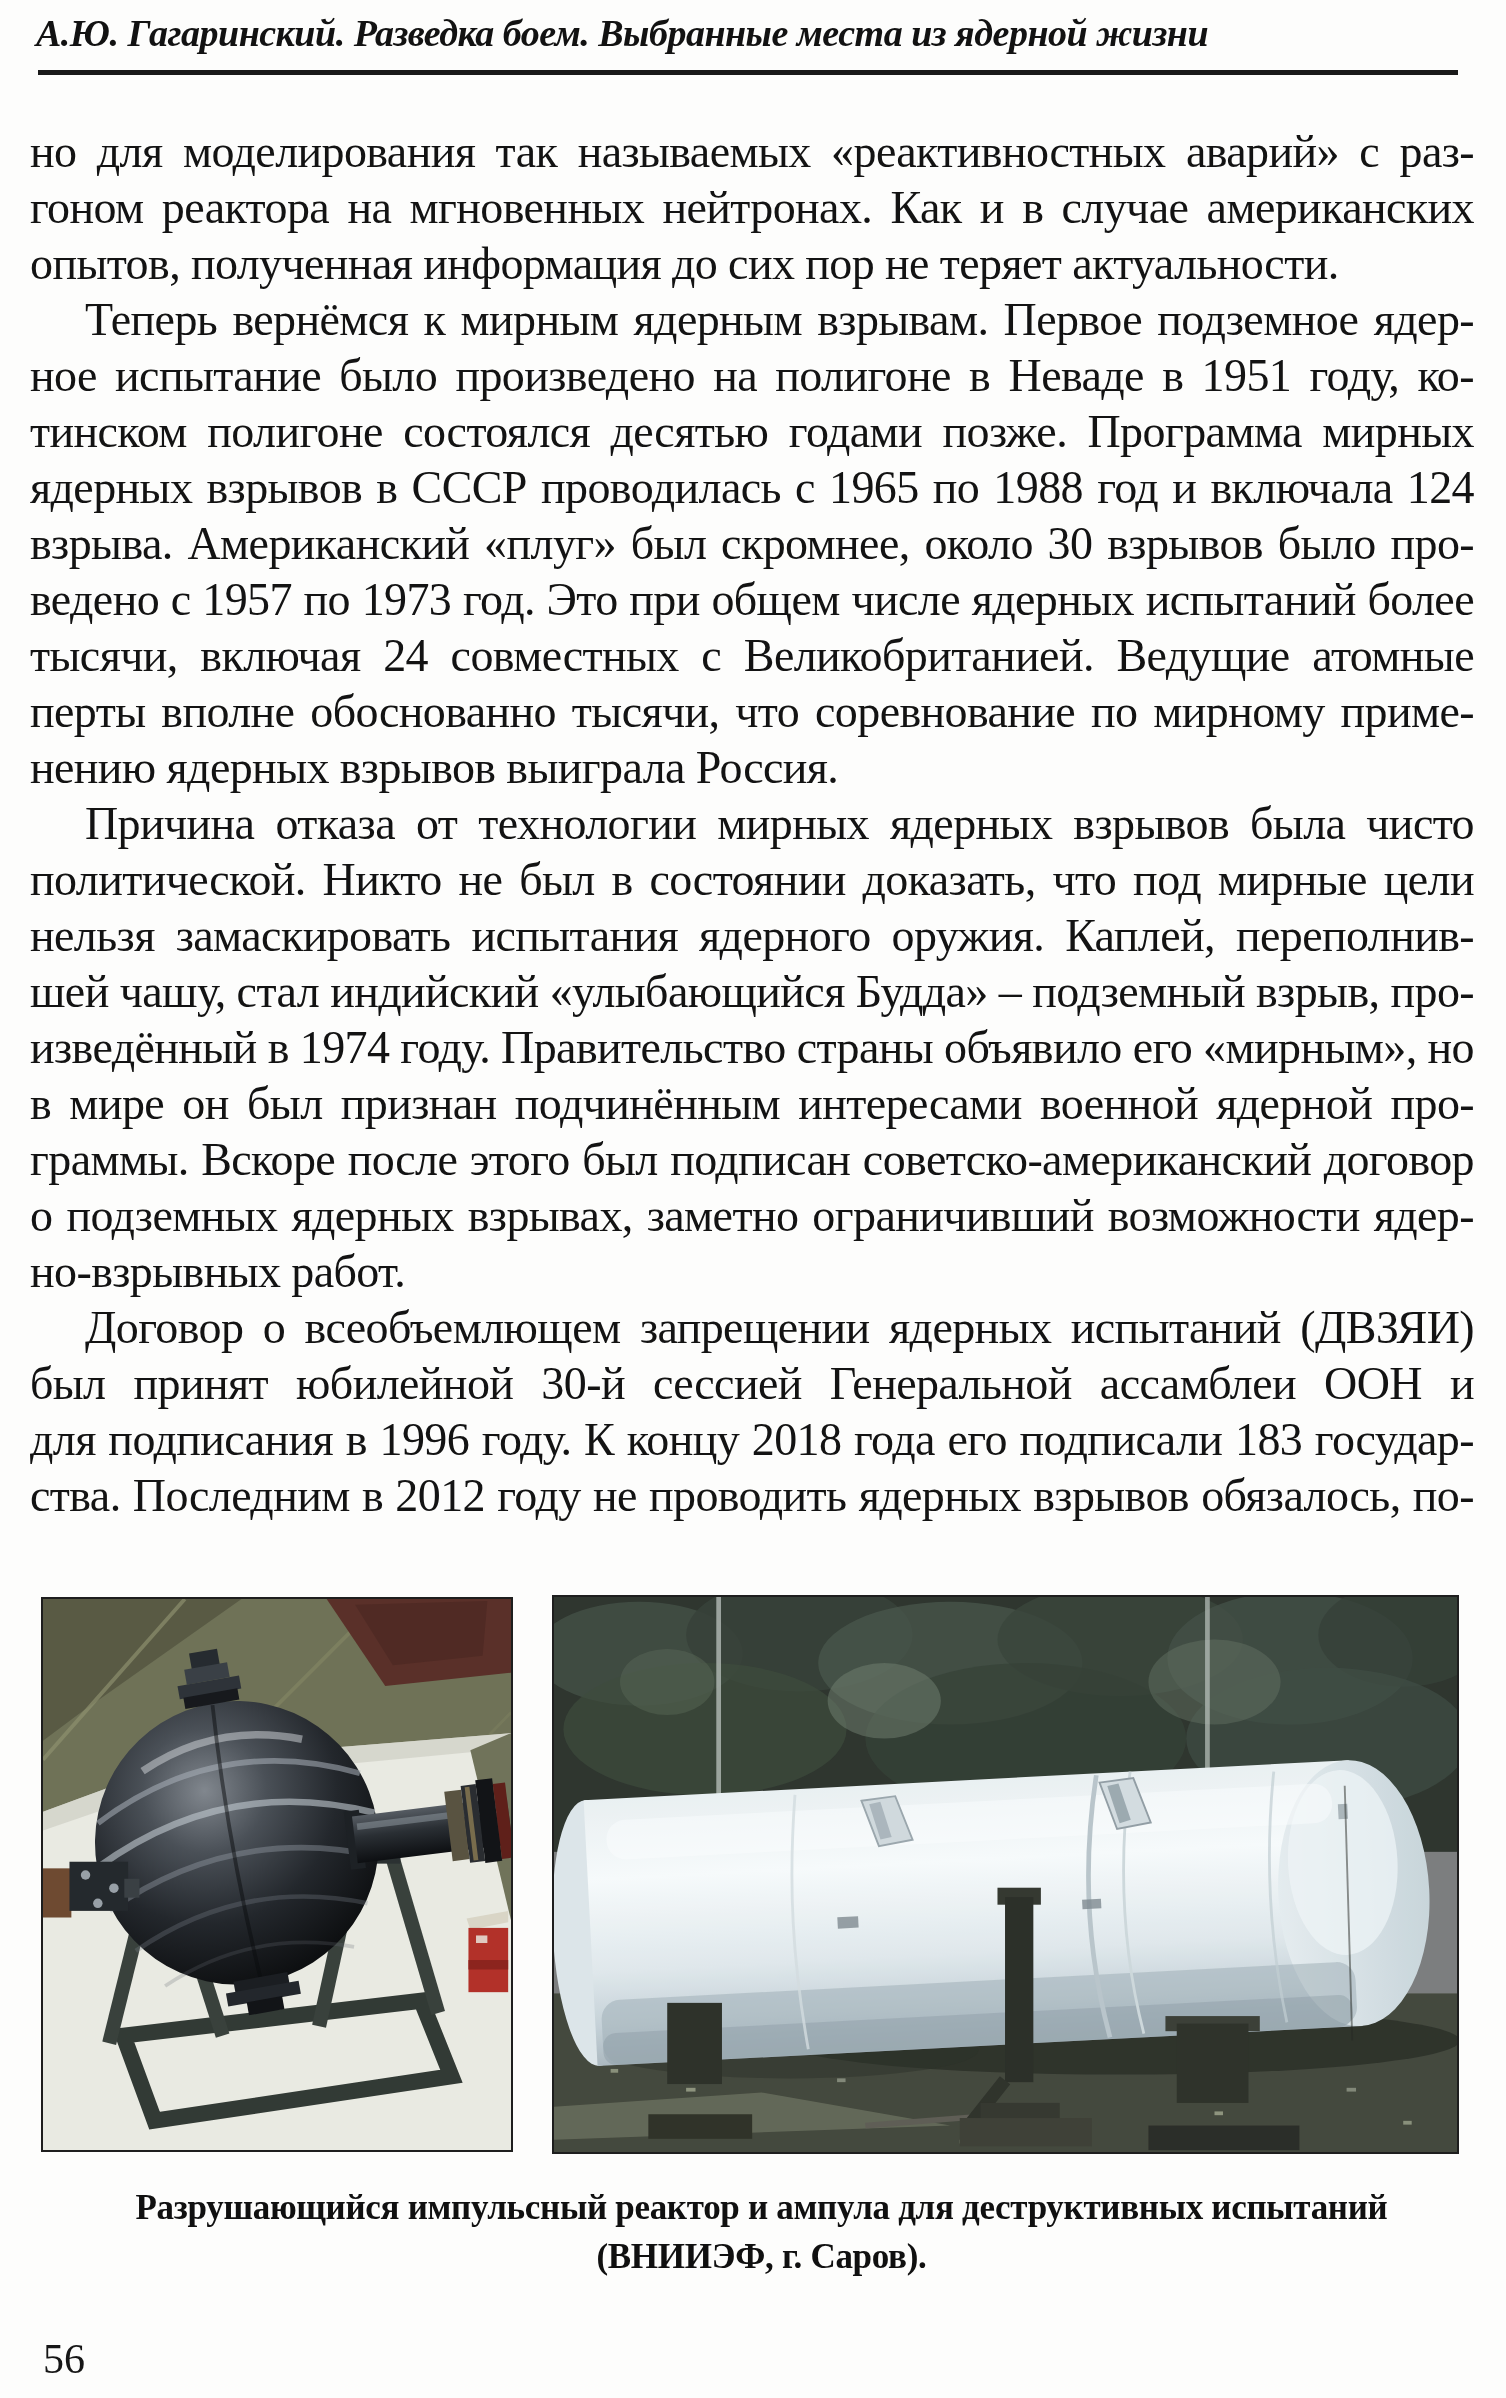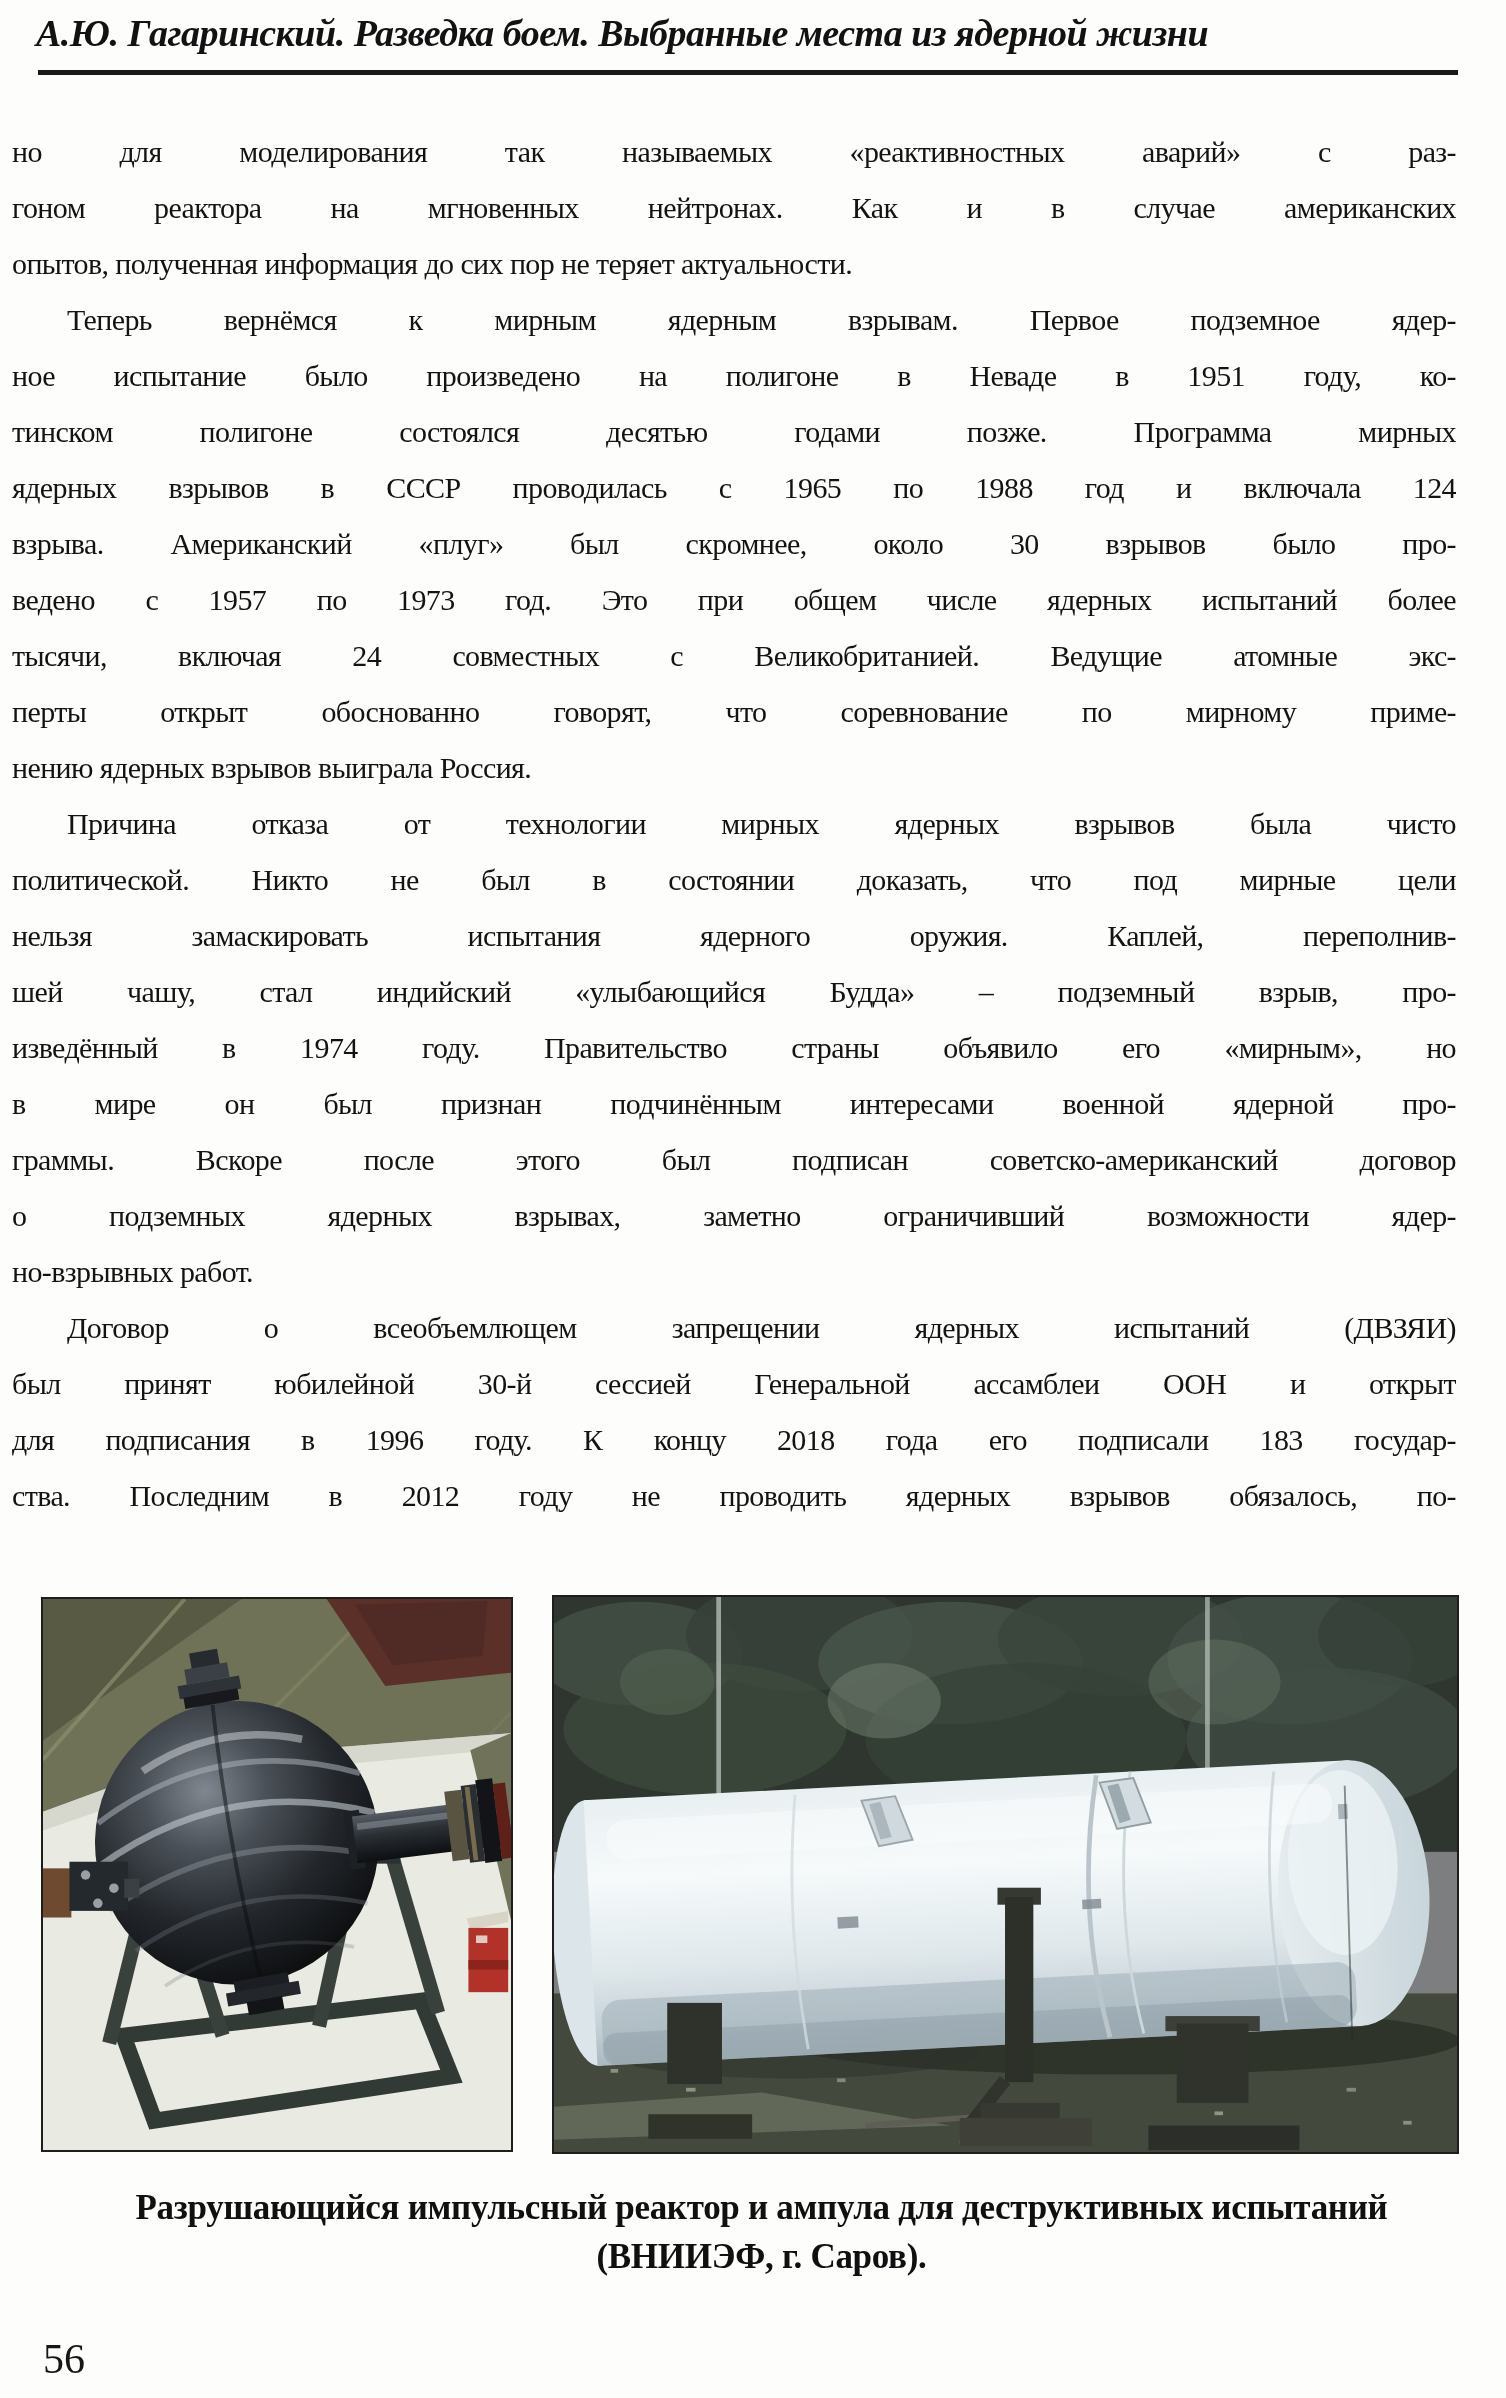--- a/index.html
+++ b/index.html
@@ -7,22 +7,22 @@
     position:relative; width:1507px; height:2398px; background:#fdfdfc;
     font-family:"Liberation Serif","DejaVu Serif",serif; color:#131313; overflow:hidden;
     margin:0 auto;
   }
   .header-title{
     position:absolute; left:36px; top:11.3px; font-size:38px; font-style:italic;
     font-weight:bold; letter-spacing:-0.5px; white-space:nowrap; color:#121212;
   }
   .header-rule{ position:absolute; left:38px; top:70px; width:1420px; height:4.7px; background:#1a1a1a; }
   .text-block{
-    position:absolute; left:12px; top:124px; width:1444px;
-    font-size:30px; line-height:56px; letter-spacing:-0.6px;
+    position:absolute; left:30px; top:124px; width:1444px;
+    font-size:46px; line-height:56px; letter-spacing:-0.6px;
   }
   .line{ height:56px; overflow:hidden; text-align:justify; text-align-last:justify; }
   .line.endline{ text-align-last:left; }
   .line.indent{ padding-left:55px; }
   figure.photo{ margin:0; position:absolute; border:2.8px solid #1e1e1e; box-sizing:border-box; background:#777; }
   #left-photo{ left:41px; top:1597px; width:472px; height:555px; }
   #right-photo{ left:552px; top:1595px; width:907px; height:559px; }
   figure.photo svg{ display:block; width:100%; height:100%; }
   .caption{
     position:absolute; left:0; top:2183px; width:1507px; text-align:center;
@@ -42,21 +42,21 @@
       <div class="line">но для моделирования так называемых «реактивностных аварий» с раз-</div>
       <div class="line">гоном реактора на мгновенных нейтронах. Как и в случае американских</div>
       <div class="line endline">опытов, полученная информация до сих пор не теряет актуальности.</div>
       <div class="line indent">Теперь вернёмся к мирным ядерным взрывам. Первое подземное ядер-</div>
       <div class="line">ное испытание было произведено на полигоне в Неваде в 1951 году, ко-</div>
       <div class="line">тинском полигоне состоялся десятью годами позже. Программа мирных</div>
       <div class="line">ядерных взрывов в СССР проводилась с 1965 по 1988 год и включала 124</div>
       <div class="line">взрыва. Американский «плуг» был скромнее, около 30 взрывов было про-</div>
       <div class="line">ведено с 1957 по 1973 год. Это при общем числе ядерных испытаний более</div>
       <div class="line">тысячи, включая 24 совместных с Великобританией. Ведущие атомные экс-</div>
-      <div class="line">перты открыт обоснованно говорят, что соревнование по мирному приме-</div>
+      <div class="line">перты вполне обоснованно тысячи, что соревнование по мирному приме-</div>
       <div class="line endline">нению ядерных взрывов выиграла Россия.</div>
       <div class="line indent">Причина отказа от технологии мирных ядерных взрывов была чисто</div>
       <div class="line">политической. Никто не был в состоянии доказать, что под мирные цели</div>
       <div class="line">нельзя замаскировать испытания ядерного оружия. Каплей, переполнив-</div>
       <div class="line">шей чашу, стал индийский «улыбающийся Будда» – подземный взрыв, про-</div>
       <div class="line">изведённый в 1974 году. Правительство страны объявило его «мирным», но</div>
       <div class="line">в мире он был признан подчинённым интересами военной ядерной про-</div>
       <div class="line">граммы. Вскоре после этого был подписан советско-американский договор</div>
       <div class="line">о подземных ядерных взрывах, заметно ограничивший возможности ядер-</div>
       <div class="line endline">но-взрывных работ.</div>

